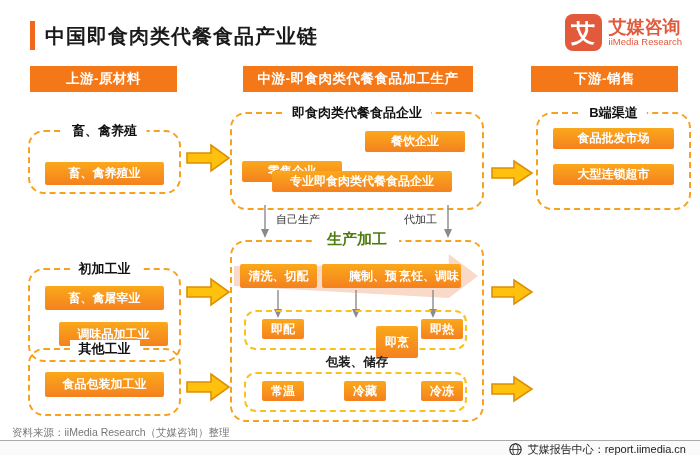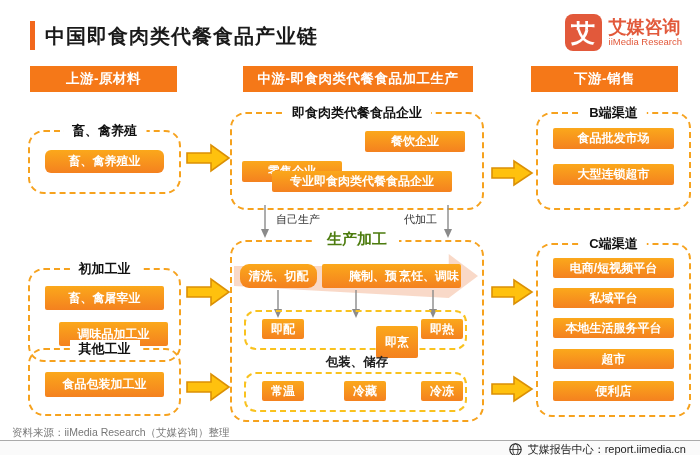--- a/index.html
+++ b/index.html
@@ -61,21 +61,21 @@
       <div class="logo-en">iiMedia Research</div>
     </div>
   </div>
 
   <div class="colhead" style="left:30px;width:147px;">上游-原材料</div>
   <div class="colhead" style="left:243px;width:230px;">中游-即食肉类代餐食品加工生产</div>
   <div class="colhead" style="left:531px;width:147px;">下游-销售</div>
 
   <div class="group" style="left:28px;top:130px;width:149px;height:60px;">
     <div class="group-title">畜、禽养殖</div>
-    <div class="btn" style="left:15px;top:18px;width:119px;height:23px;border-radius:6px;">畜、禽养殖业</div>
+    <div class="btn" style="left:15px;top:30px;width:119px;height:23px;">畜、禽养殖业</div>
   </div>
 
   <div class="group" style="left:28px;top:238px;width:149px;height:90px;margin-top:30px;">
     <div class="group-title">初加工业</div>
     <div class="btn" style="left:15px;top:16px;width:119px;height:24px;">畜、禽屠宰业</div>
     <div class="btn" style="left:29px;top:52px;width:109px;height:24px;">调味品加工业</div>
   </div>
 
   <div class="group" style="left:28px;top:348px;width:149px;height:64px;">
     <div class="group-title">其他工业</div>
@@ -108,21 +108,21 @@
       <line x1="6" y1="0" x2="6" y2="25" stroke="#8a8a8a" stroke-width="1.4"></line>
       <path d="M2 24 L6 33 L10 24 z" fill="#8a8a8a"></path>
     </svg>
   <div class="flow-label" style="left:404px;top:212px;">代加工</div>
 
   <div class="group" style="left:230px;top:240px;width:250px;height:178px;">
     <div class="big-title">生产加工</div>
 
     <div class="peach-arrow"></div>
 
-    <div class="btn" style="left:8px;top:22px;width:77px;height:24px;border-radius:9px;">清洗、切配</div>
+    <div class="btn" style="left:8px;top:22px;width:77px;height:24px;">清洗、切配</div>
     <div class="btn" style="left:90px;top:22px;width:68px;height:24px;padding-left:23px;">腌制、预拌</div>
     <div class="btn" style="left:165px;top:22px;width:64px;height:24px;">烹饪、调味</div>
 
     <svg class="arrow" style="left:40px;top:48px;" width="12" height="28" viewBox="0 0 12 28">
         <line x1="6" y1="0" x2="6" y2="20" stroke="#8a8a8a" stroke-width="1.4"></line>
         <path d="M2 19 L6 28 L10 19 z" fill="#8a8a8a"></path>
       </svg>
     <svg class="arrow" style="left:118px;top:48px;" width="12" height="28" viewBox="0 0 12 28">
         <line x1="6" y1="0" x2="6" y2="20" stroke="#8a8a8a" stroke-width="1.4"></line>
         <path d="M2 19 L6 28 L10 19 z" fill="#8a8a8a"></path>
@@ -156,28 +156,20 @@
   <svg class="arrow" style="left:490px;top:374px;" width="44" height="30" viewBox="0 0 44 30">
       <path d="M2 10 h22 V3 l18 12 -18 12 v-7 H2 z" fill="#FFC10E" stroke="#DB9005" stroke-width="1.6"></path>
     </svg>
 
   <div class="group" style="left:536px;top:112px;width:151px;height:94px;">
     <div class="group-title">B端渠道</div>
     <div class="btn" style="left:15px;top:14px;width:121px;height:21px;">食品批发市场</div>
     <div class="btn" style="left:15px;top:50px;width:121px;height:21px;">大型连锁超市</div>
   </div>
 
-  <div class="group" style="left:536px;top:243px;width:151px;height:170px;">
-    <div class="group-title">C端渠道</div>
-    <div class="btn" style="left:15px;top:13px;width:121px;height:20px;">电商/短视频平台</div>
-    <div class="btn" style="left:15px;top:43px;width:121px;height:20px;">私域平台</div>
-    <div class="btn" style="left:15px;top:73px;width:121px;height:20px;">本地生活服务平台</div>
-    <div class="btn" style="left:15px;top:104px;width:121px;height:20px;">超市</div>
-    <div class="btn" style="left:15px;top:136px;width:121px;height:20px;">便利店</div>
-  </div>
 
   <div class="source">资料来源：iiMedia Research（艾媒咨询）整理</div>
   <div class="divider"></div>
   <div class="footer-strip"></div>
   <div class="footer-right">
     <svg width="13" height="13" viewBox="0 0 16 16">
       <circle cx="8" cy="8" r="7" fill="none" stroke="#222" stroke-width="1.3"></circle>
       <ellipse cx="8" cy="8" rx="3.2" ry="7" fill="none" stroke="#222" stroke-width="1"></ellipse>
       <line x1="1" y1="8" x2="15" y2="8" stroke="#222" stroke-width="1"></line>
     </svg>

